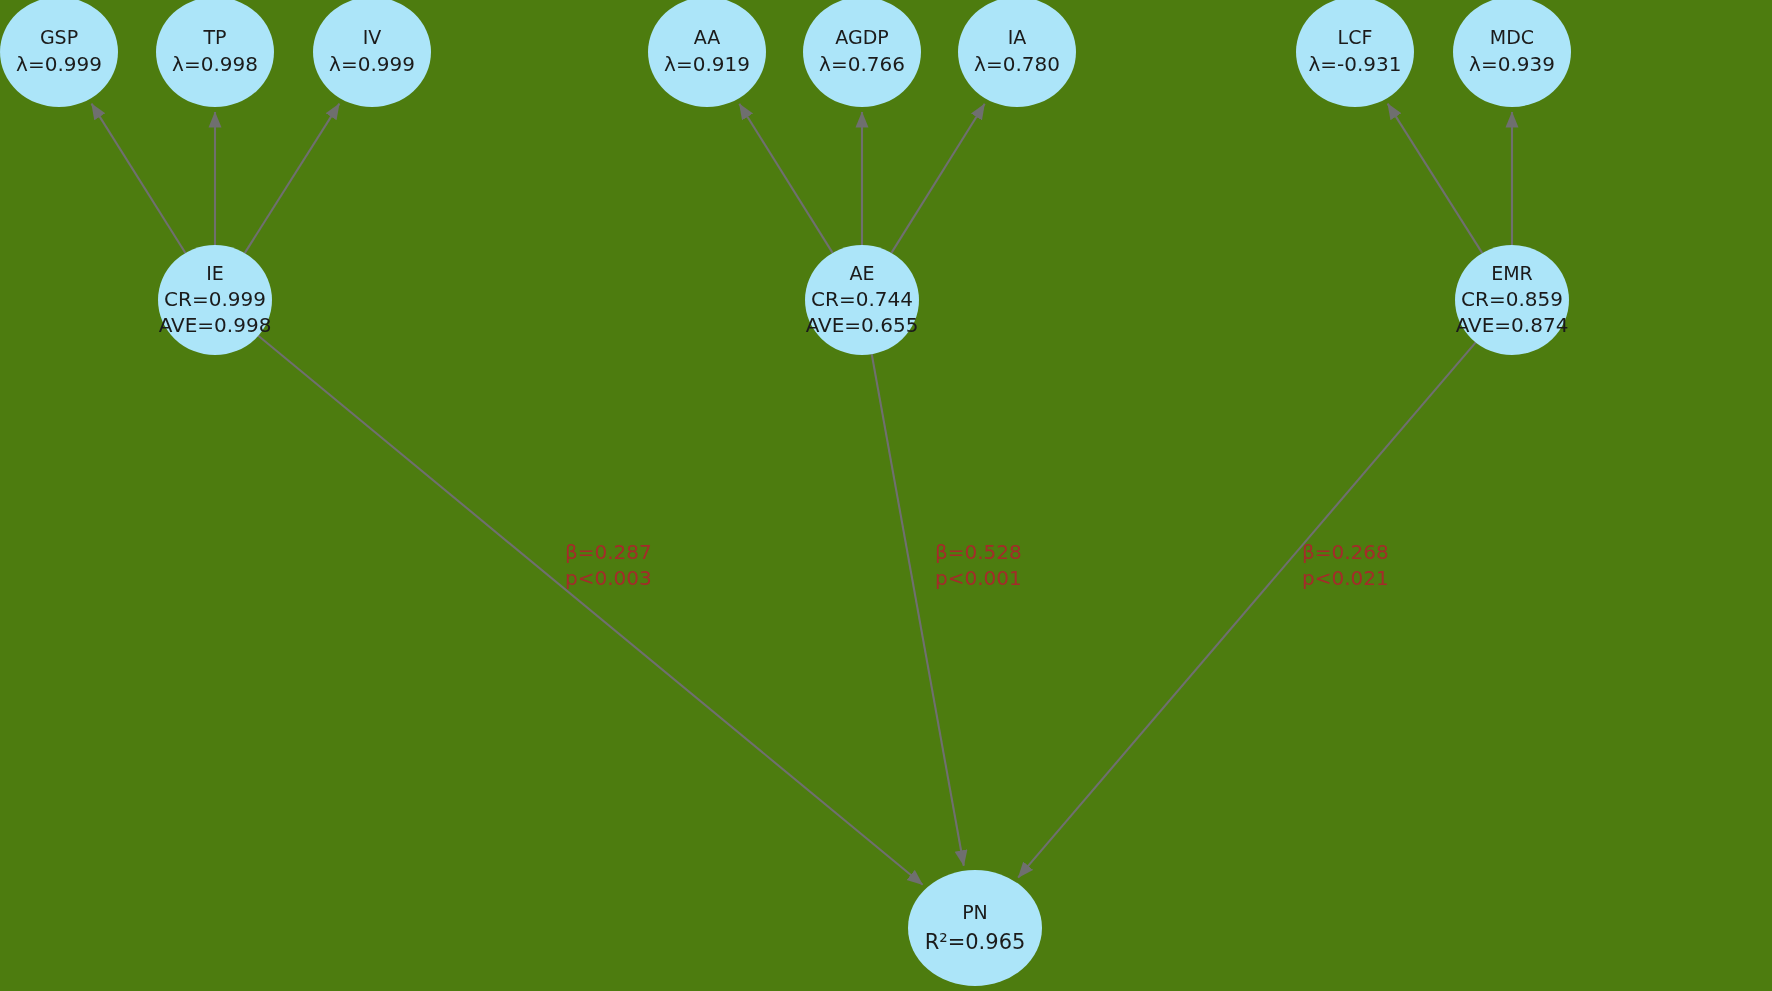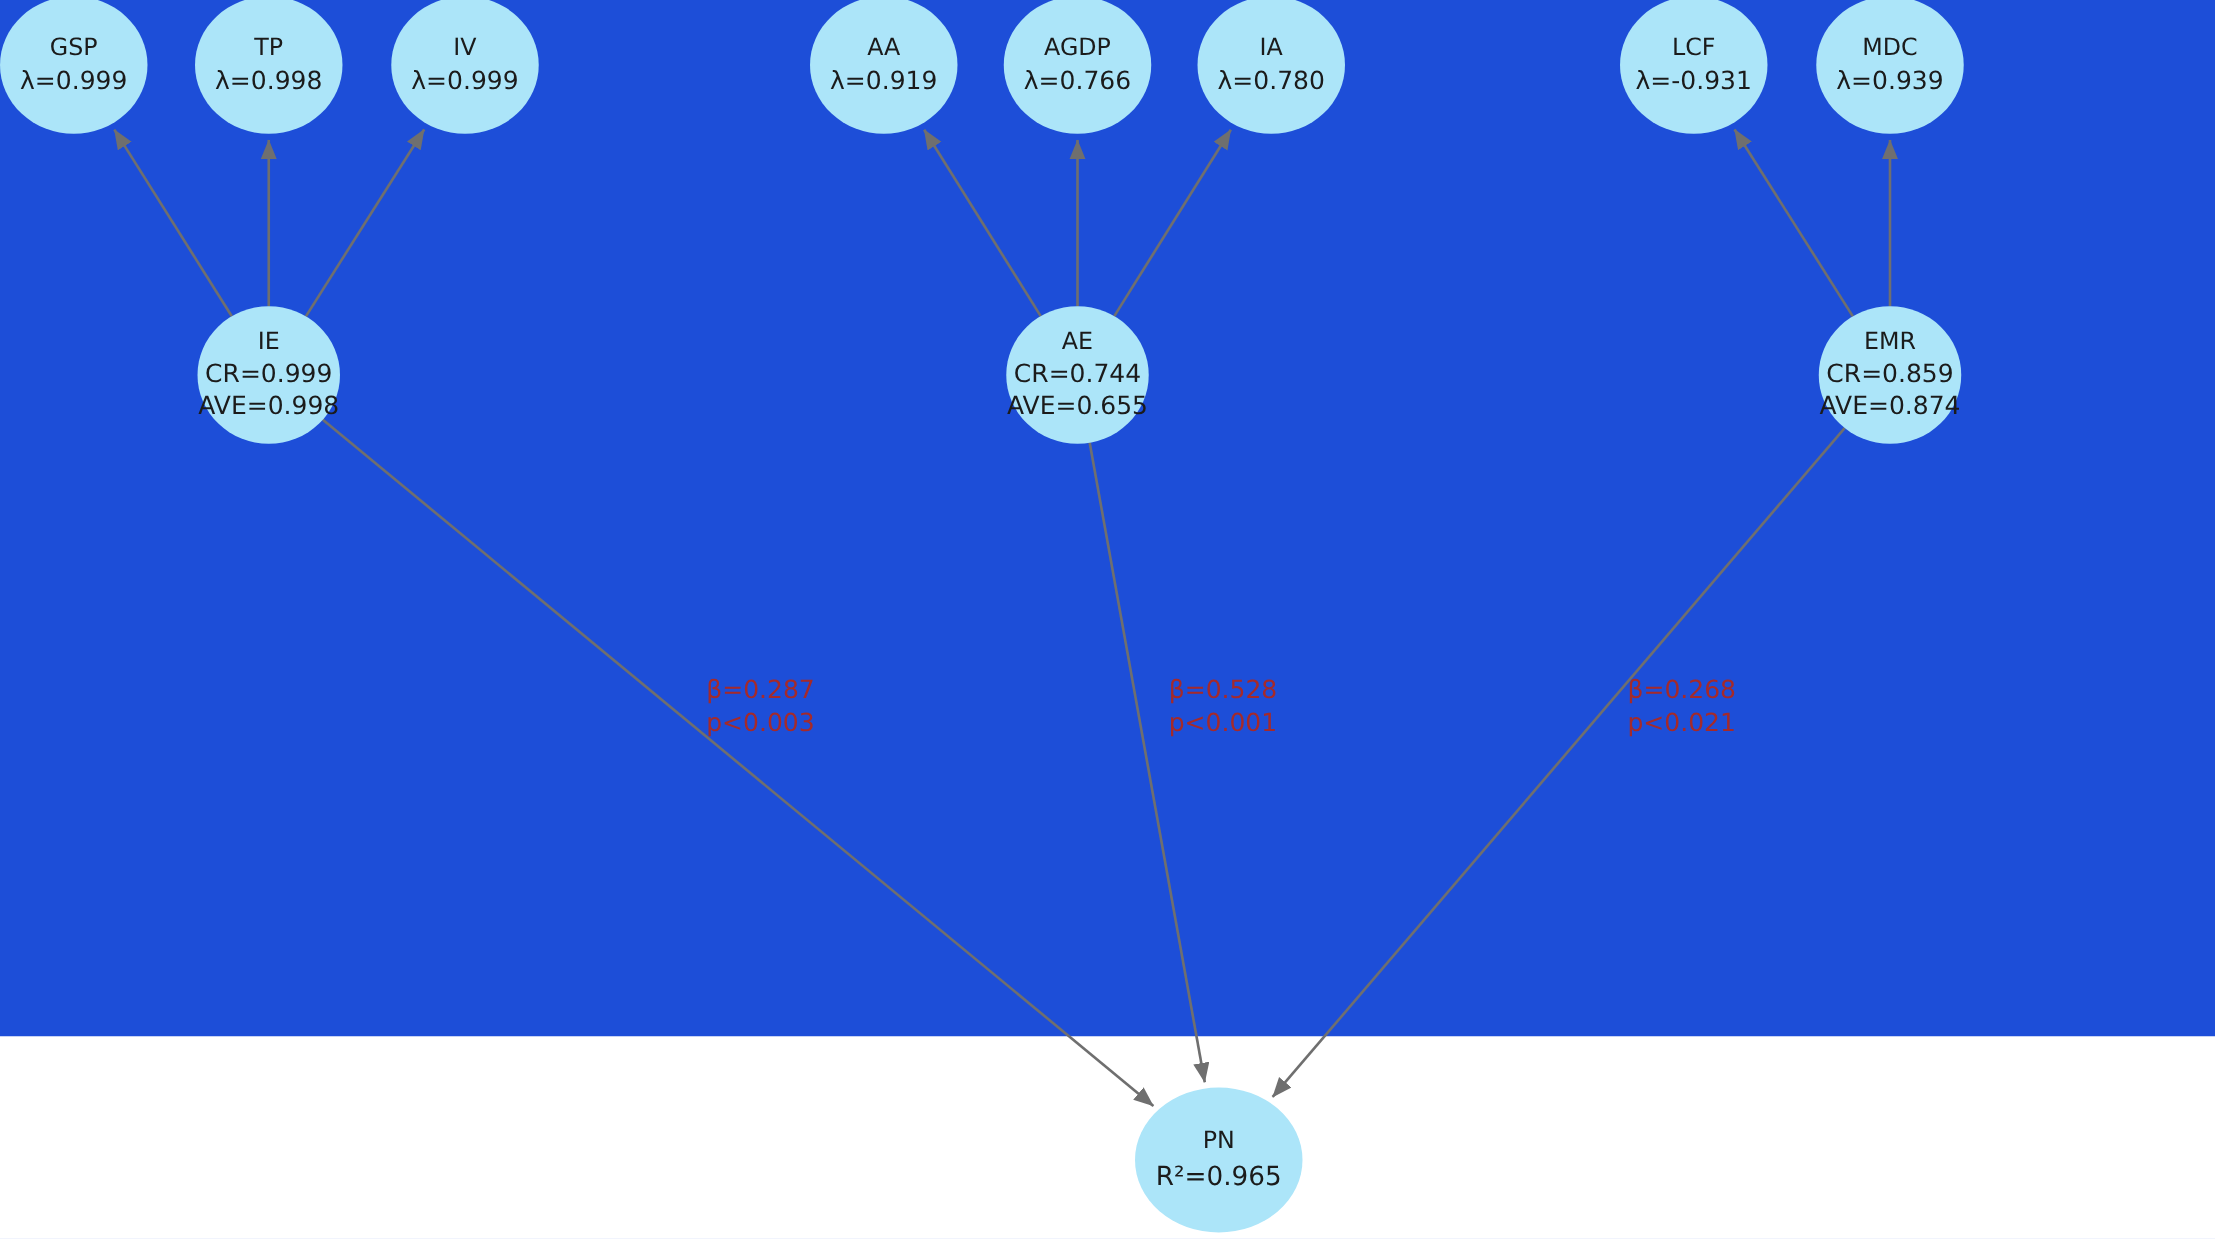--- a/index.html
+++ b/index.html
@@ -10,22 +10,22 @@
   }
   body {
     font-family: "DejaVu Sans", sans-serif;
     width: 1772px;
     height: 991px;
     overflow: hidden;
   }
   #diagram-root {
     position: relative;
     width: 1772px;
-    height: 829px;
-    background: #1d4ed8;
+    height: 991px;
+    background: #4d7c0f;
   }
   svg#sem-canvas {
     position: absolute;
     top: 0;
     left: 0;
     width: 1772px;
     height: 991px;
   }
   .node-ellipse {
     fill: #ace5f9;

